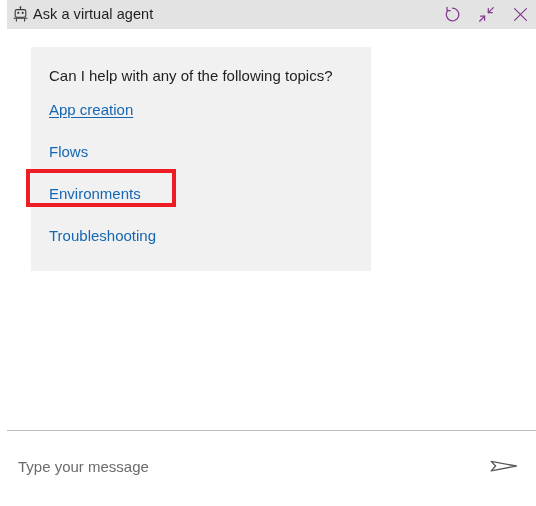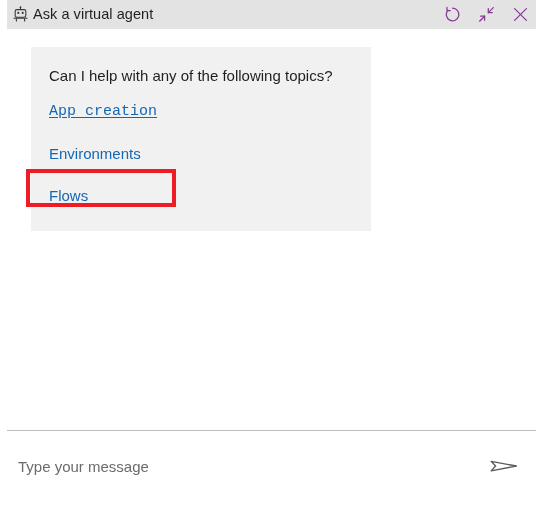--- a/index.html
+++ b/index.html
@@ -103,21 +103,20 @@
   }
   .topic-link {
     font-size: 15px;
     color: #1567b3;
     text-decoration: none;
     cursor: pointer;
   }
   .topic-link.hovered {
     text-decoration: underline;
     text-underline-offset: 2px;
-    font-family: Liberation Mono, monospace;
   }
 
   
   .annot-box {
     position: absolute;
     left: 3px;
     top: 140px;
     width: 150px;
     height: 38px;
     border: 4px solid #ee1c25;
@@ -275,24 +274,27 @@
   <div class="chat-area">
 
     <div class="bubble">
       <div class="bubble-prompt">Can I help with any of the following topics?</div>
 
       <ul class="topic-list">
         <li class="topic-item">
           <a class="topic-link hovered" href="#">App creation</a>
         </li>
         <li class="topic-item">
+          <a class="topic-link" href="#">Flows</a>
+        </li>
+        <li class="topic-item">
           <a class="topic-link" href="#">Environments</a>
         </li>
         <li class="topic-item">
-          <a class="topic-link" href="#">Flows</a>
+          <a class="topic-link" href="#">Troubleshooting</a>
         </li>
       </ul>
     </div>
 
     <div class="annot-box"></div>
 
     <div class="scrollbar">
       <div class="sb-arrow up">
         <svg width="9" height="7" viewBox="0 0 9 7" aria-hidden="true">
           <path d="M4.5 1.3 L8.3 5.6 L0.7 5.6 Z" fill="#3c3c3c"></path>

